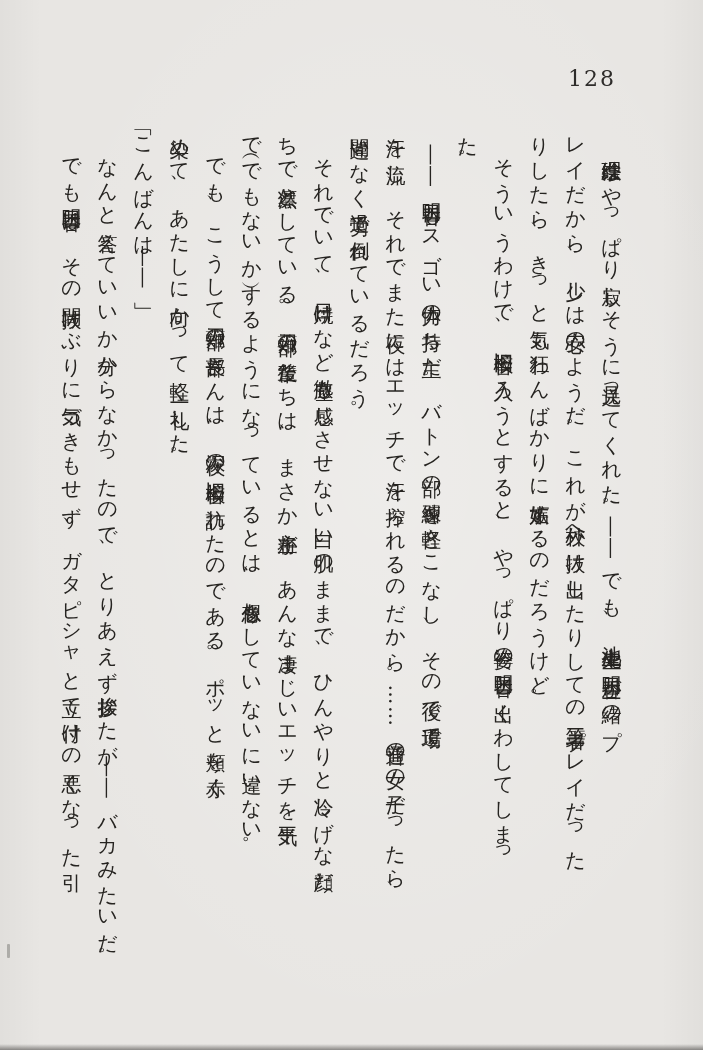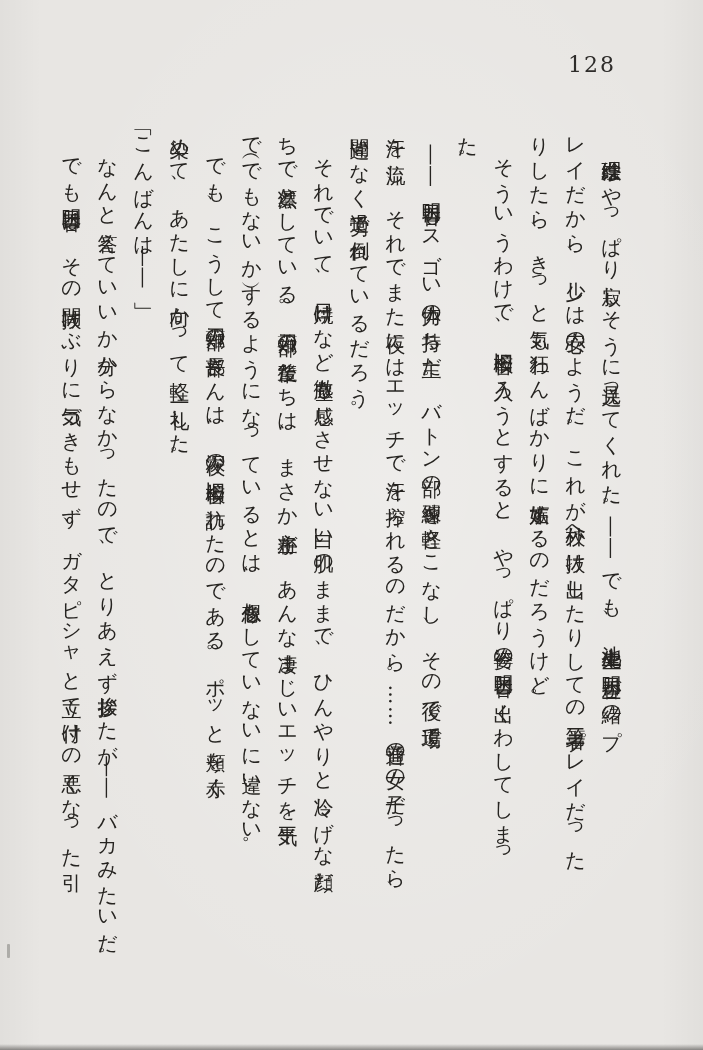--- a/index.html
+++ b/index.html
@@ -17,21 +17,21 @@
   
   .paper {
     position: absolute;
     inset: 0;
     background:
       radial-gradient(ellipse at 55% 45%, rgba(255,255,255,0.25), rgba(0,0,0,0) 70%),
       linear-gradient(90deg, rgba(0,0,0,0.03), rgba(0,0,0,0) 6%, rgba(0,0,0,0) 94%, rgba(0,0,0,0.03));
   }
   .page-number {
     position: absolute;
-    top: 52px;
+    top: 66px;
     left: 568px;
     font-size: 22px;
     letter-spacing: 2px;
     color: #2e2c2a;
   }
   .text-block {
     position: absolute;
     top: 123px;
     right: 73px;
     height: 892px;

